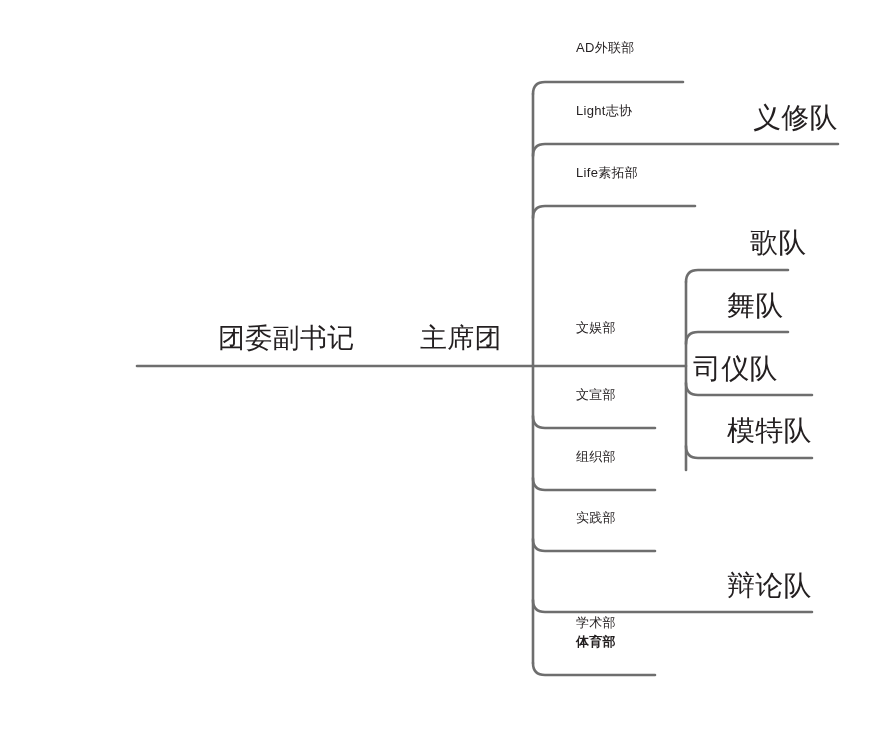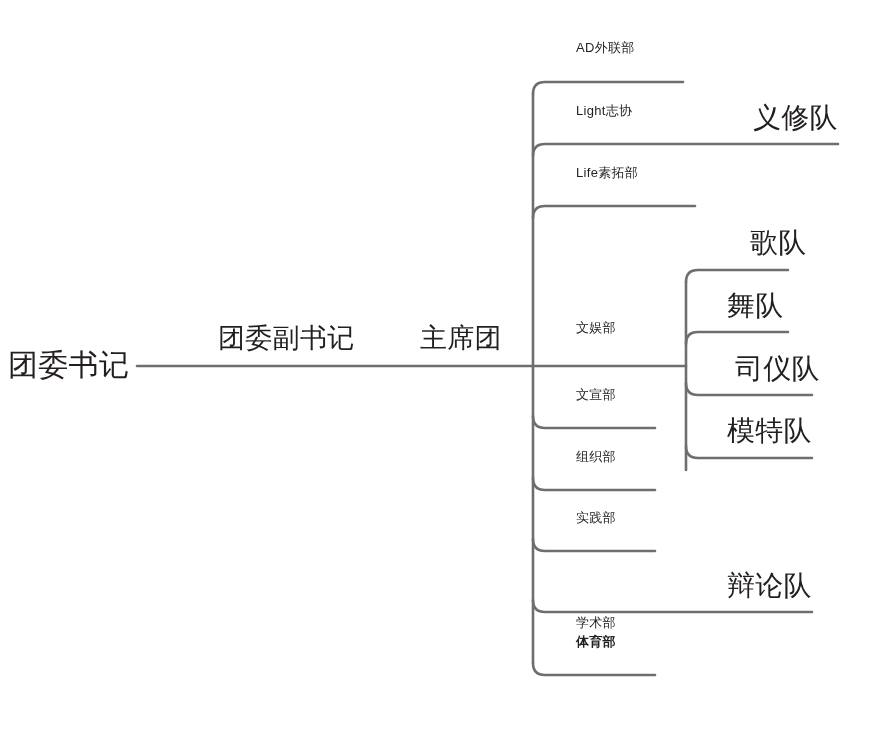--- a/index.html
+++ b/index.html
@@ -83,21 +83,20 @@
 
       <path d="M 686 344 Q 686 332 698 332 L 788 332"></path>
 
       <path d="M 686 383 Q 686 395 698 395 L 812 395"></path>
 
       <path d="M 686 446 Q 686 458 698 458 L 812 458"></path>
 
     </g>
   </svg>
 
-  <div class="node-label lvl-root" style="left:8px; top:350px;">团委书记</div>
 
   <div class="node-label lvl-1" style="left:218px; top:325px;">团委副书记</div>
 
   <div class="node-label lvl-1" style="left:420px; top:325px;">主席团</div>
 
   <div class="node-label lvl-2" style="left:576px; top:41px;">AD外联部</div>
 
   <div class="node-label lvl-2" style="left:576px; top:104px;">Light志协</div>
 
   <div class="node-label lvl-2" style="left:576px; top:166px;">Life素拓部</div>
@@ -113,19 +112,19 @@
   <div class="node-label lvl-2" style="left:576px; top:572px;margin-top:44px;">学术部</div>
 
   <div class="node-label lvl-2" style="left:576px; top:635px;font-weight:bold;">体育部</div>
 
   <div class="node-label lvl-3" style="left:753px; top:104px;">义修队</div>
 
   <div class="node-label lvl-3" style="left:750px; top:229px;">歌队</div>
 
   <div class="node-label lvl-3" style="left:727px; top:292px;">舞队</div>
 
-  <div class="node-label lvl-3" style="left:735px; top:355px;">司仪队</div>
+  <div class="node-label lvl-3" style="left:693px; top:355px;">司仪队</div>
 
   <div class="node-label lvl-3" style="left:727px; top:417px;">模特队</div>
 
   <div class="node-label lvl-3" style="left:727px; top:572px;">辩论队</div>
 
 </div>
 
 </body></html>

